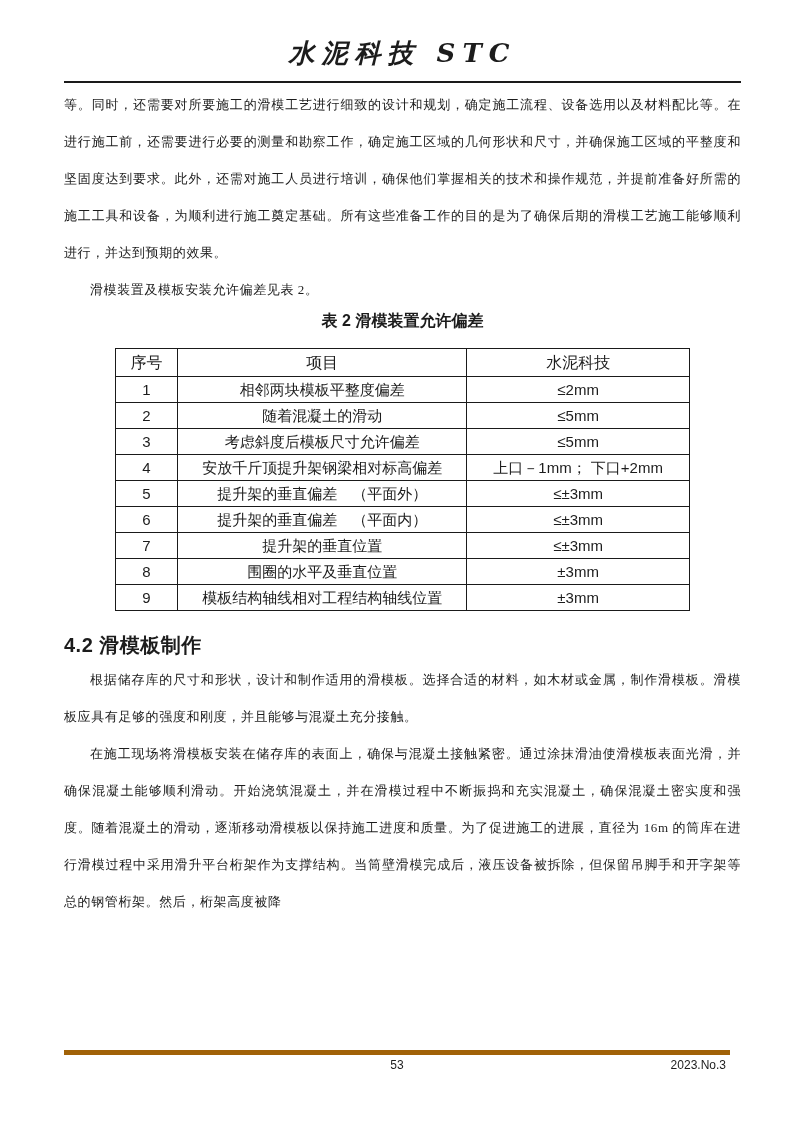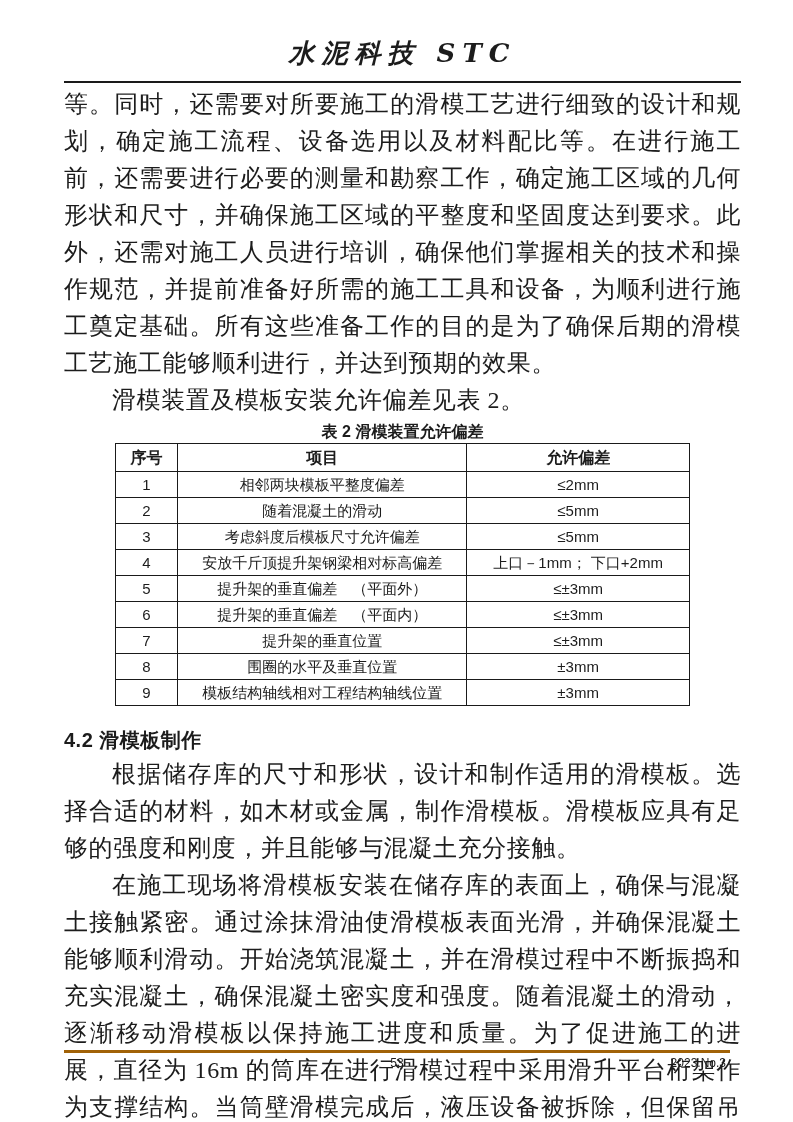--- a/index.html
+++ b/index.html
@@ -28,52 +28,52 @@
     font-size: 26px;
     letter-spacing: 7px;
     line-height: 34px;
   }
   .header-rule {
     border-bottom: 2px solid #1a1a1a;
     margin-top: 11px;
     margin-bottom: 3px;
   }
   .body-para {
-    font-size: 24px;
+    font-size: 13px;
     line-height: 37px;
     letter-spacing: 0.6px;
     text-align: justify;
   }
   .indent { text-indent: 2em; }
   .table-caption {
     text-align: center;
     font-family: "Liberation Sans", sans-serif;
     font-weight: bold;
     font-size: 16px;
     line-height: 22px;
     margin-top: 2px;
-    margin-bottom: 0;
+    margin-bottom: 16px;
   }
   table.dev-table {
     width: 575px;
     margin: 0 auto;
     border-collapse: collapse;
     table-layout: fixed;
     font-size: 15px;
   }
   table.dev-table th, table.dev-table td {
     border: 1.5px solid #1a1a1a;
     text-align: center;
     vertical-align: middle;
     padding: 2px 4px;
     height: 26px;
     line-height: 20px;
   }
   table.dev-table th {
-    font-weight: bold;
+    font-weight: normal;
     height: 28px;
     font-size: 16px;
   }
   .col-no { width: 10.8%; }
   .col-item { width: 50.4%; }
   .col-dev { width: 38.8%; }
   td.dev-val { font-family: Liberation Sans, sans-serif; font-size: 15px; }
   td.row-no { font-family: "Liberation Sans", sans-serif; }
   .section-heading {
     font-family: "Liberation Sans", sans-serif;
@@ -82,21 +82,21 @@
     line-height: 28px;
     margin-top: 20px;
     margin-bottom: 2px;
     letter-spacing: 0.5px;
   }
   .footer {
     position: absolute;
     left: 64px;
     right: 63px;
     top: 1050px;
-    border-top: 3px solid #a16207;
+    border-top: 5px solid #a16207;
     height: 24px;
   }
   .footer-page {
     position: absolute;
     left: 0; right: 0;
     top: 3px;
     text-align: center;
     font-family: "Liberation Sans", sans-serif;
     font-size: 12px;
   }
@@ -128,21 +128,21 @@
     <table class="dev-table">
       <colgroup>
         <col class="col-no">
           <col class="col-item">
           <col class="col-dev">
       </colgroup>
       <thead>
         <tr>
           <th>序号</th>
           <th>项目</th>
-          <th>允许偏差</th>
+          <th>水泥科技</th>
         </tr>
       </thead>
       <tbody>
         <tr>
           <td class="row-no">1</td>
           <td>相邻两块模板平整度偏差</td>
           <td class="dev-val">≤2mm</td>
         </tr>
         <tr>
           <td class="row-no">2</td>

